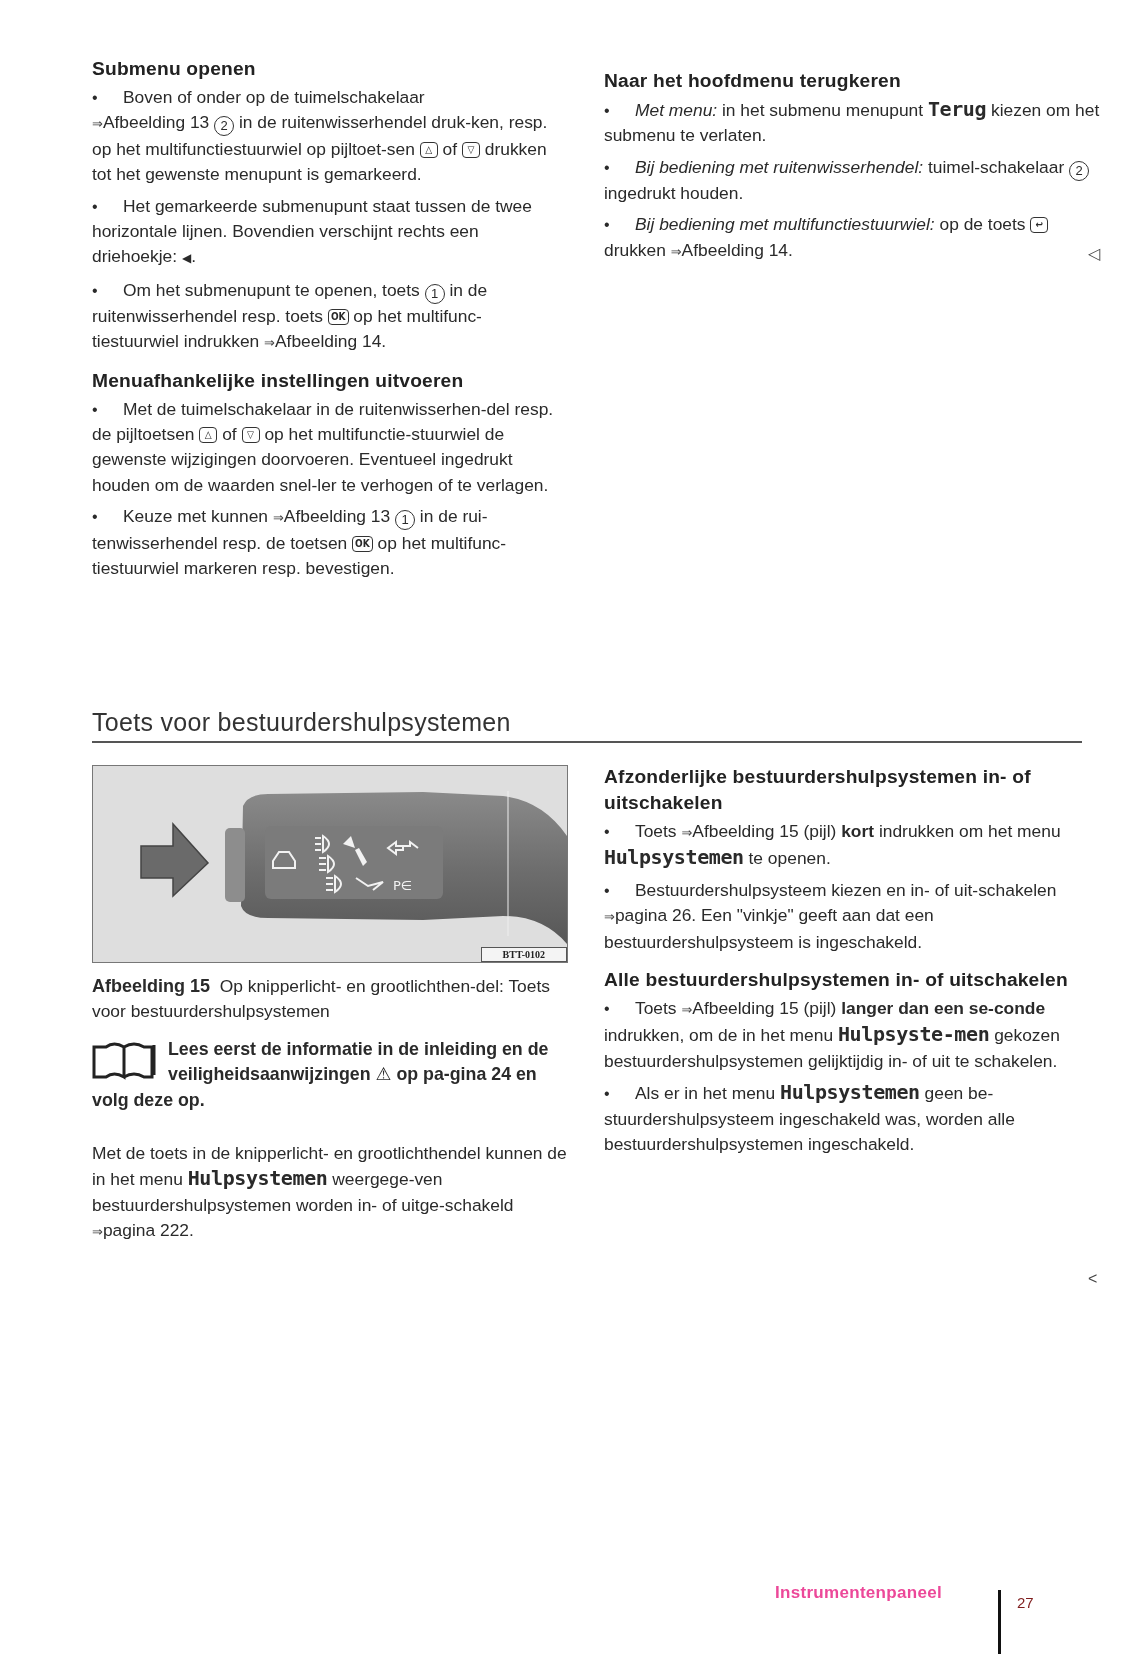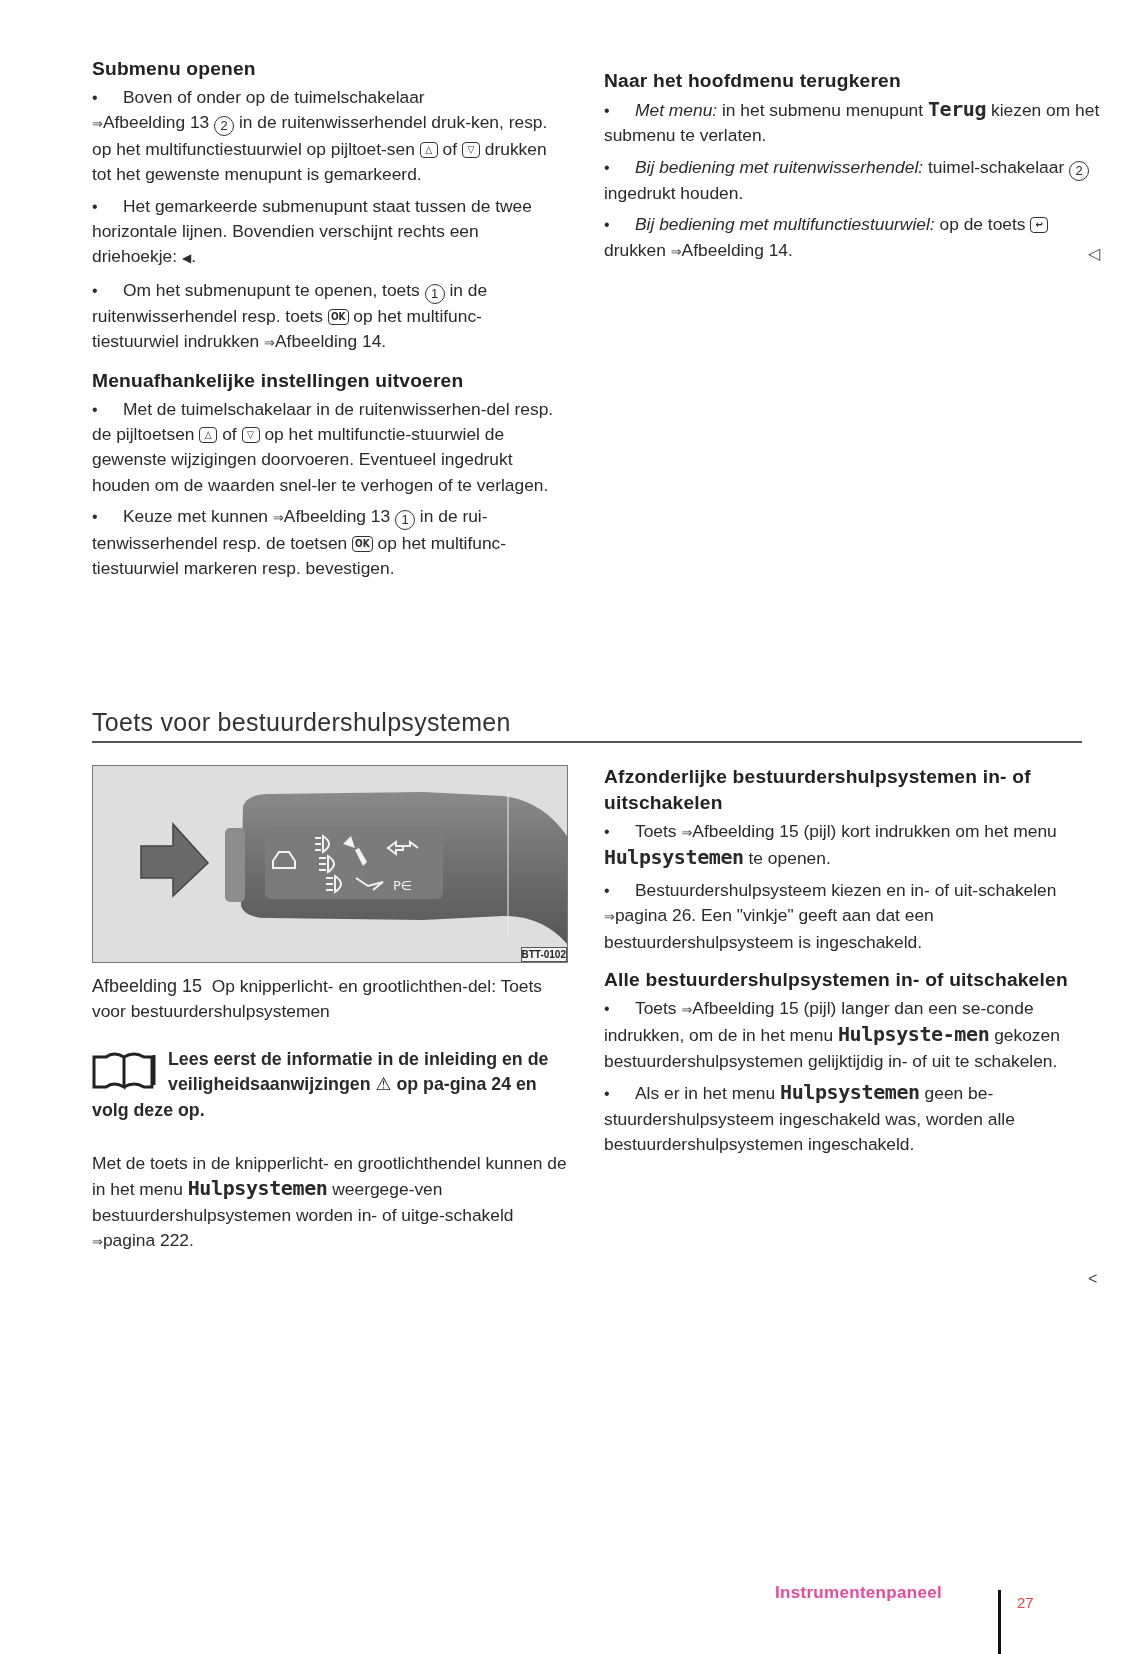--- a/index.html
+++ b/index.html
@@ -11,21 +11,21 @@
   .col-left { left: 92px; top: 56px; width: 475px; }
   .col-right { left: 604px; top: 68px; width: 500px; }
   .col-left2 { left: 92px; top: 767px; width: 475px; }
   .col-right2 { left: 604px; top: 764px; width: 470px; }
   h3 { font-size: 19.2px; font-weight: bold; margin: 0 0 3px 0; line-height: 26px; color: #222; letter-spacing: 0.2px; }
   p.item { margin: 0 0 6px 0; }
   p.item .bullet { display: inline-block; width: 31px; }
   .bullet::before { content: "\2022"; font-size: 16px; }
   .mono { font-family: "DejaVu Sans Mono", monospace; font-weight: bold; font-size: 20px; letter-spacing: -0.4px; }
   em { font-style: italic; }
-  b { font-weight: normal; }
+  b { font-weight: bold; }
   .key {
     display: inline-block; border: 1.4px solid #333; border-radius: 4px;
     font-size: 10px; line-height: 14px; padding: 0 2px; min-width: 12px; text-align: center;
     vertical-align: 2px; font-weight: bold; font-family: "DejaVu Sans Condensed", "DejaVu Sans", sans-serif;
   }
   .circ {
     display: inline-block; width: 18px; height: 18px; border: 1.3px solid #333; border-radius: 50%;
     font-size: 13px; line-height: 18px; text-align: center; vertical-align: -2px;
   }
   .arrow { font-size: 13px; color: #444; }
@@ -35,30 +35,30 @@
     font-size: 25px; color: #333; letter-spacing: 0.3px;
   }
   .section-rule { position: absolute; left: 92px; top: 741px; width: 990px; height: 2px; background: #555; }
   .figure {
     position: absolute; left: 92px; top: 765px; width: 474px; height: 196px;
     border: 1.5px solid #777; background: #dcdcdc; overflow: hidden;
   }
   .figure svg { display: block; }
   .fig-label {
     position: absolute; right: 0; bottom: 0; background: #f4f4f4; border: 1px solid #555;
-    font-size: 10px; font-weight: bold; padding: 1px 0; color: #222; font-family: Liberation Sans, sans-serif;
+    font-size: 10px; font-weight: bold; padding: 1px 21px; color: #222; font-family: Liberation Serif, serif;
   }
   .caption { margin: 0; }
   .caption b { font-size: 18px; }
-  .note { margin-top: 22px; font-weight: bold; font-size: 17.8px; line-height: 25.4px; }
+  .note { margin-top: 12px; font-weight: bold; font-size: 17.8px; line-height: 25.4px; }
   .note .book { float: left; width: 68px; height: 40px; margin-right: 8px; margin-top: 4px; }
   .plain { margin-top: 28px; }
   .footer-title { position: absolute; left: 775px; top: 1583px; font-size: 17px; font-weight: bold; color: #ec4899; letter-spacing: 0.3px; }
   .footer-rule { position: absolute; left: 998px; top: 1590px; width: 3px; height: 64px; background: #111; }
-  .footer-page { position: absolute; left: 1017px; top: 1594px; font-size: 15px; color: #ef4444; }
+  .footer-page { position: absolute; left: 1017px; top: 1594px; font-size: 15px; color: #7f1d1d; }
 </style>
 </head>
 <body>
 
 <div class="col col-left">
   <h3>Submenu openen</h3>
   <p class="item">
     <span class="bullet"></span><span>Boven of onder op de tuimelschakelaar</span><br>
     <span class="arrow">⇒</span><span>Afbeelding 13</span>
     <span class="circ">2</span>

